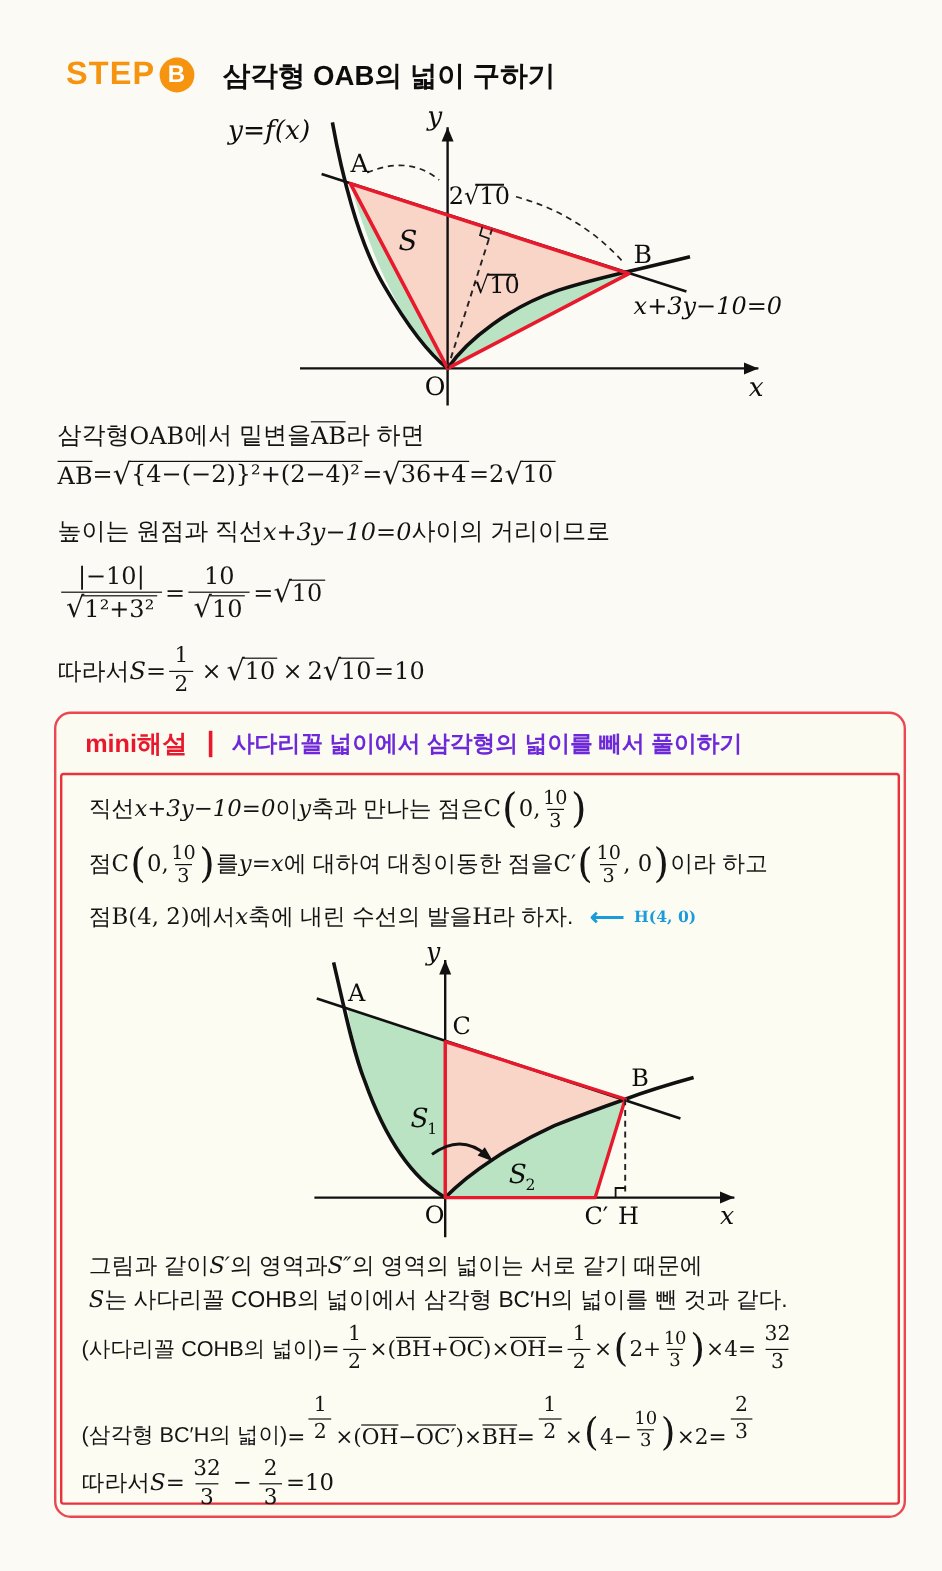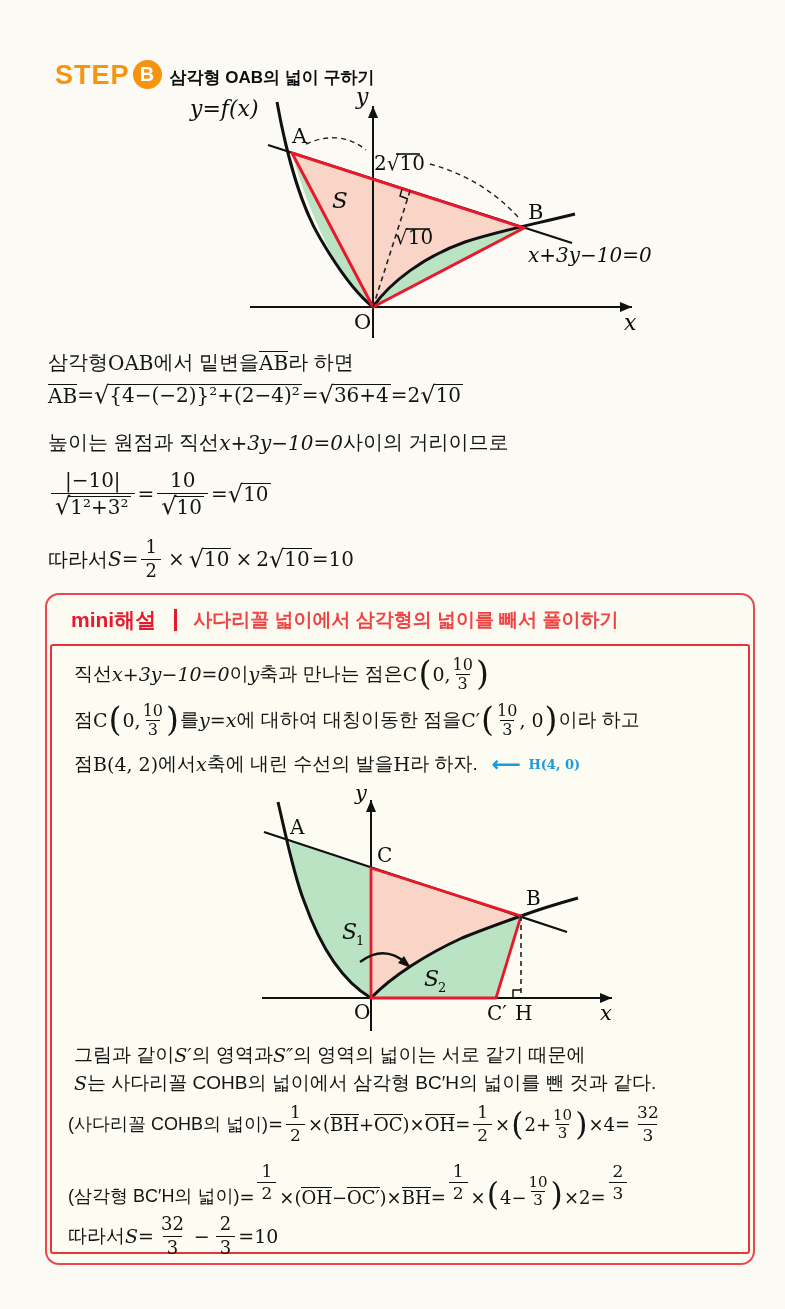--- a/index.html
+++ b/index.html
@@ -1,24 +1,24 @@
 <!DOCTYPE html>
 <html><head>
 <meta charset="utf-8">
 <style>
   html,body{margin:0;padding:0;background:#eceae4;}
   .page{position:relative;width:785px;height:1309px;background:#fbfaf5;
         font-family:"Liberation Sans",sans-serif;color:#141414;overflow:hidden;}
   
-  .step-row{position:absolute;top:60px;left:55px;display:flex;align-items:flex-end;}
+  .step-row{position:absolute;top:48px;left:55px;display:flex;align-items:flex-start;}
   .step-label{color:#f6930f;font-weight:bold;font-size:27px;letter-spacing:1px;line-height:1;}
   .step-badge{width:29px;height:29px;border-radius:50%;background:#f6930f;color:#fff;
               font-weight:bold;font-size:20px;display:flex;align-items:center;justify-content:center;
               margin-left:3px;}
-  .step-title{font-size:17px;font-weight:bold;color:#0d0d0d;margin-left:8px;}
+  .step-title{font-size:23px;font-weight:bold;color:#0d0d0d;margin-left:24px;}
   
   .math{font-family:"DejaVu Serif","Liberation Serif",serif;}
   .it{font-style:italic;}
   .ov{display:inline-block;border-top:1.6px solid #111;line-height:1.05;padding-top:1px;}
   .rsym{font-size:1.2em;line-height:0.95;margin-right:-2px;}
   .rbar{display:inline-block;border-top:1.6px solid #111;padding:0 2px;line-height:1.05;}
   .frac{display:inline-flex;flex-direction:column;align-items:center;line-height:1.15;margin:4px 3px;
         font-family:"DejaVu Serif","Liberation Serif",serif;}
   .frac .num{padding:0 4px 1px;}
   .frac .den{border-top:1.6px solid #111;padding:1px 4px 0;}
@@ -30,21 +30,21 @@
   .row{position:absolute;display:flex;align-items:center;white-space:nowrap;}
   .fs20{font-size:20px;}
   .fs19{font-size:19px;}
   .fs18{font-size:18px;}
   
   .minibox{position:absolute;left:45px;top:593px;width:710px;height:672px;box-sizing:border-box;
            border:2.5px solid #ea4750;border-radius:14px;background:#fcfbf2;}
   .mini-header{position:absolute;top:11px;left:24px;display:flex;align-items:center;}
   .mini-brand{color:#e8192c;font-weight:bold;font-size:21px;}
   .mini-divider{width:3px;height:22px;background:#e8192c;margin:0 16px 0 18px;}
-  .mini-title{color:#ef4444;font-weight:bold;font-size:19px;}
+  .mini-title{color:#6d28d9;font-weight:bold;font-size:19px;}
   .mini-inner{position:absolute;left:3px;right:3px;top:49px;bottom:9px;box-sizing:border-box;
               border:2px solid #e8323c;border-radius:3px;background:#fdfcf2;}
   .blue{color:#1b9cd8;}
   .arrow-note{margin-left:14px;font-weight:bold;font-size:20px;}
   svg text{font-family:"DejaVu Serif","Liberation Serif",serif;fill:#0d0d0d;}
 </style>
 </head>
 <body>
 
 <div class="page">

